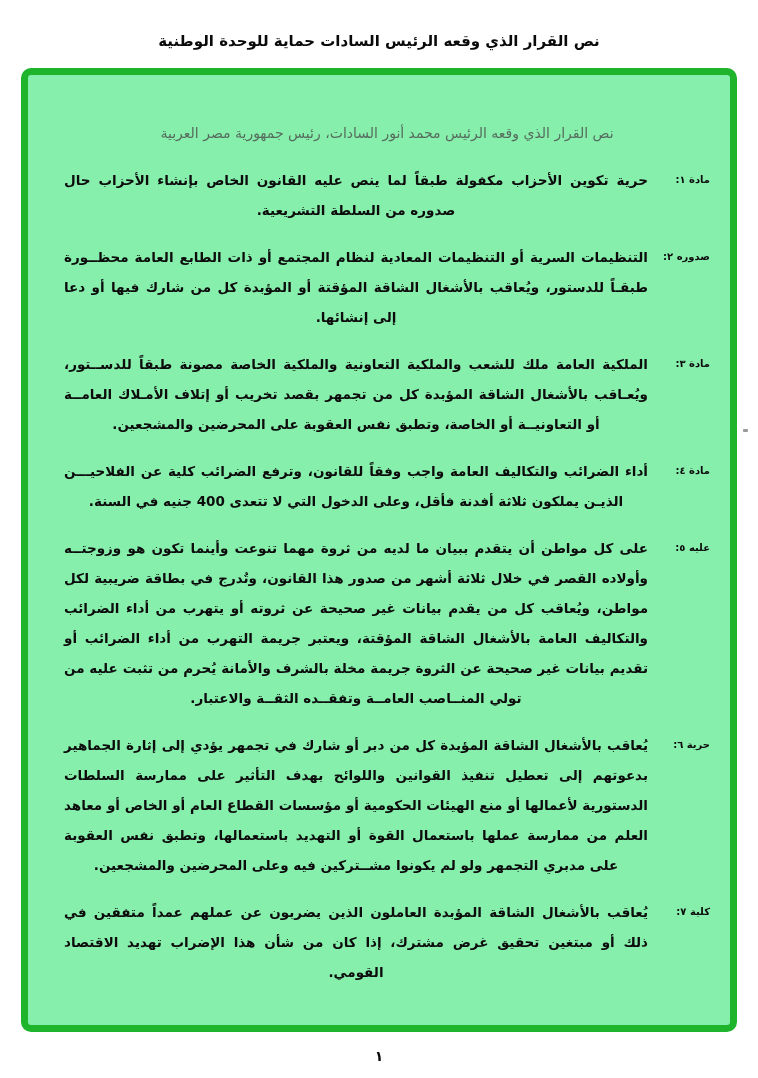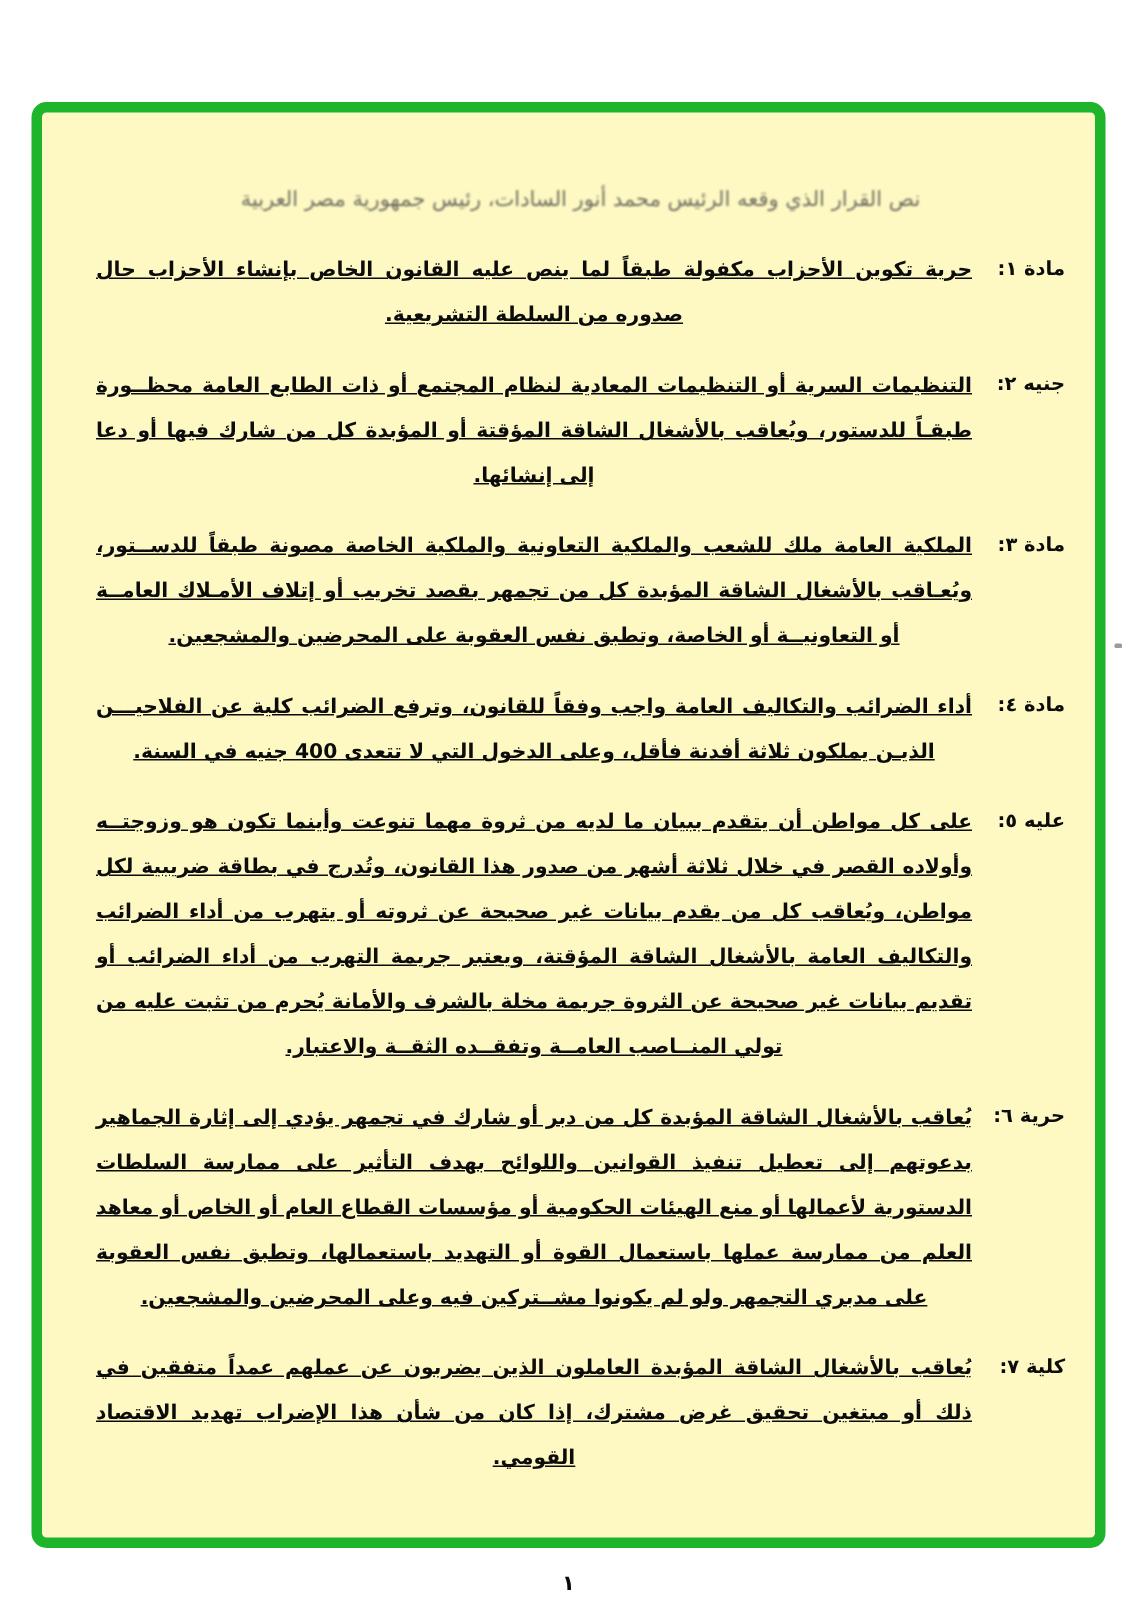--- a/index.html
+++ b/index.html
@@ -29,21 +29,21 @@
     box-sizing: border-box;
     position: absolute;
     top: 68px;
     left: 21px;
     width: 716px;
     height: 964px;
     border: 7px solid #1eb42c;
     border-radius: 10px;
     padding: 40px 20px 30px 36px;
     overflow: hidden;
-    background: #fef9c3;
+    background: #86efac;
   }
   .inner-header {
     text-align: center;
     font-size: 14px;
     color: #4a4a4a;
     filter: blur(0.6px);
     opacity: 0.8;
     line-height: 2.6;
     margin-bottom: 14px;
   }
@@ -59,32 +59,31 @@
   .article {
     display: flex;
     flex-direction: row; 
     align-items: flex-start;
     margin-bottom: 17px;
     font-weight: bold;
     color: #0c0c0c;
   }
   .article-label {
     flex: 0 0 58px;
-    font-size: 13px;
+    font-size: 10px;
     line-height: 30px;
     white-space: nowrap;
   }
   .article-text {
     flex: 1 1 auto;
     font-size: 13.5px;
     line-height: 30px;
     text-align: justify;
     text-align-last: center;
     padding-right: 4px;
-    text-decoration: underline;
   }
   .page-number {
     position: absolute;
     bottom: 14px;
     left: 0;
     width: 100%;
     text-align: center;
     font-weight: bold;
     font-size: 14px;
     color: #0a0a0a;
@@ -97,36 +96,37 @@
     height: 3px;
     background: #9a9a9a;
     border-radius: 1px;
   }
 </style>
 </head>
 <body>
 
 <div class="page">
 
+  <div class="outer-title">نص القرار الذي وقعه الرئيس السادات حماية للوحدة الوطنية</div>
 
   <div class="frame" style="border-color: rgb(30, 180, 44);">
 
     <div class="inner-header">
       <span class="line">نص القرار الذي وقعه الرئيس محمد أنور السادات، رئيس جمهورية مصر العربية</span>
     </div>
 
 
     <div class="articles">
   <div class="article">
     <span class="article-label">مادة ١:</span>
     <span class="article-text">حرية تكوين الأحزاب مكفولة طبقاً لما ينص عليه القانون الخاص بإنشاء الأحزاب حال صدوره من السلطة التشريعية.</span>
   </div>
 
   <div class="article">
-    <span class="article-label">جنيه ٢:</span>
+    <span class="article-label">صدوره ٢:</span>
     <span class="article-text">التنظيمات السرية أو التنظيمات المعادية لنظام المجتمع أو ذات الطابع العامة محظــورة طبقـاً للدستور، ويُعاقب بالأشغال الشاقة المؤقتة أو المؤبدة كل من شارك فيها أو دعا إلى إنشائها.</span>
   </div>
 
   <div class="article">
     <span class="article-label">مادة ٣:</span>
     <span class="article-text">الملكية العامة ملك للشعب والملكية التعاونية والملكية الخاصة مصونة طبقاً للدســتور، ويُعـاقب بالأشغال الشاقة المؤبدة كل من تجمهر بقصد تخريب أو إتلاف الأمـلاك العامــة أو التعاونيــة أو الخاصة، وتطبق نفس العقوبة على المحرضين والمشجعين.</span>
   </div>
 
   <div class="article">
     <span class="article-label">مادة ٤:</span>

